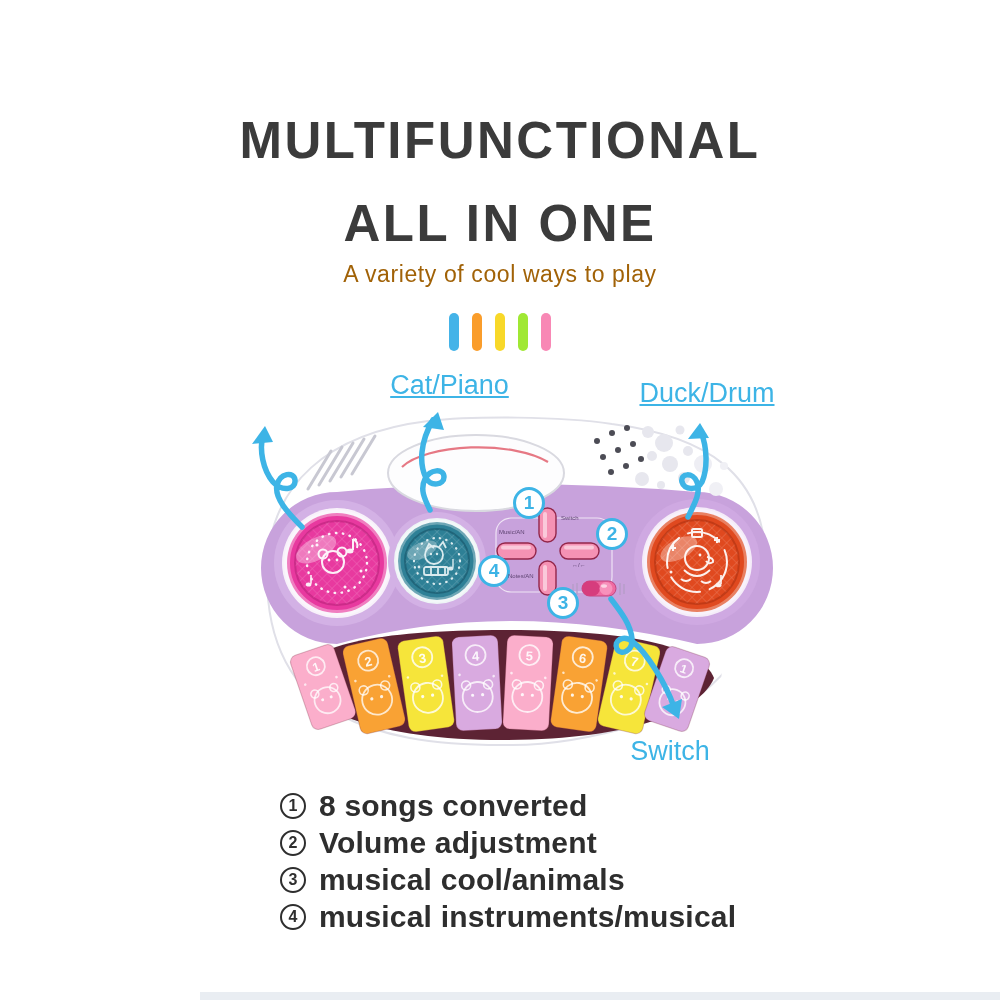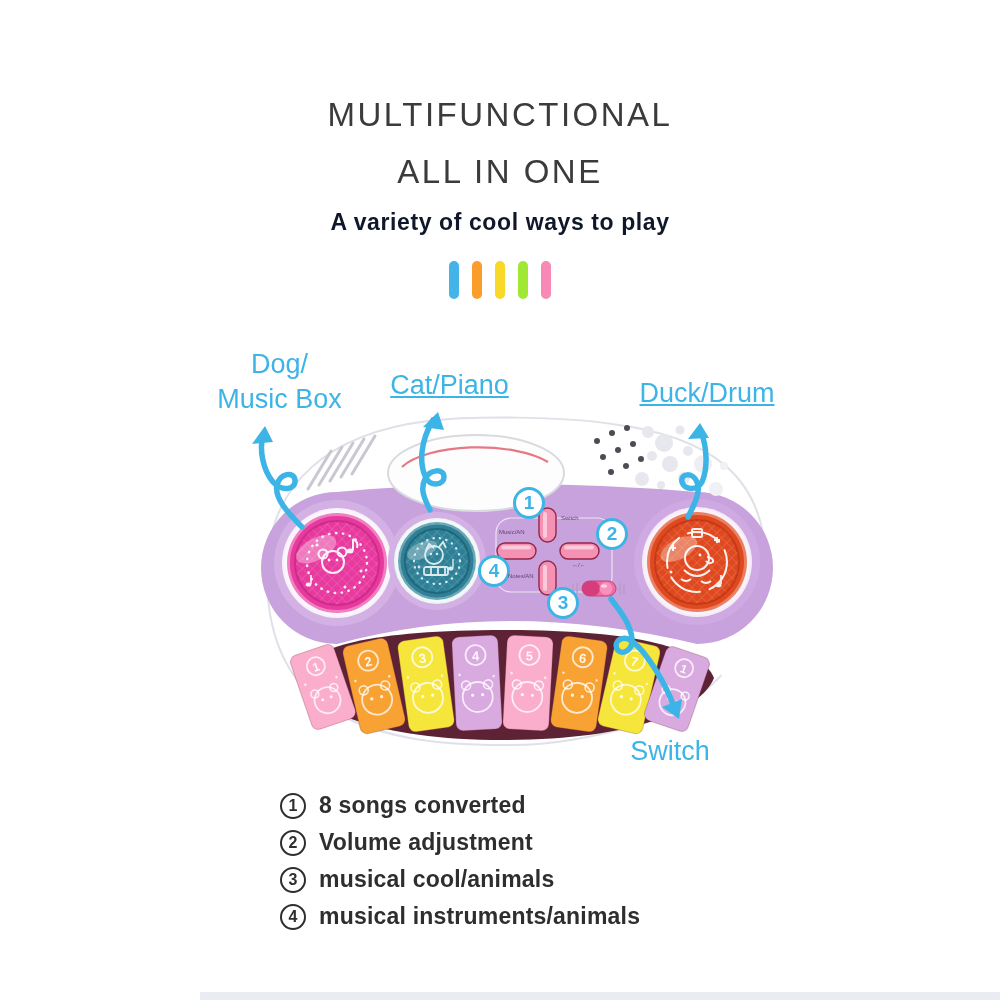--- a/index.html
+++ b/index.html
@@ -4,22 +4,22 @@
 <style>
   html,body{margin:0;padding:0;}
   body{
     width:1000px;height:1000px;position:relative;overflow:hidden;
     background:#ffffff;
     font-family:"Liberation Sans", sans-serif;
   }
   .page{position:absolute;inset:0;}
   
   .header{position:absolute;top:86px;left:0;width:1000px;text-align:center;}
-  .title-line{font-size:33px;font-weight:400;letter-spacing:2.5px;color:#3b3b3b;line-height:57px;}
-  .subtitle{margin-top:9px;font-size:23px;font-weight:700;letter-spacing:.6px;color:#0f172a;}
+  .title-line{font-size:51px;font-weight:700;letter-spacing:2.5px;color:#3b3b3b;line-height:57px;margin-top:26px;}
+  .subtitle{margin-top:9px;font-size:23px;font-weight:400;letter-spacing:.6px;color:#a16207;}
   .bars{margin-top:25px;display:flex;justify-content:center;align-items:center;gap:13px;height:38px;}
   .bar{width:10px;height:38px;border-radius:5px;display:inline-block;}
   
   .scene{position:absolute;inset:0;}
   .scene svg{position:absolute;left:0;top:0;}
   .note-label{position:absolute;color:#3db4e6;font-size:27px;font-weight:400;text-align:center;line-height:35px;}
   .label-dog{left:212px;top:347px;width:135px;}
   .label-cat{left:382px;top:368px;width:135px;text-decoration:underline;}
   .label-duck{left:628px;top:376px;width:158px;text-decoration:underline;}
   .label-switch{left:620px;top:734px;width:100px;}
@@ -30,21 +30,21 @@
   }
   .dpad-label{position:absolute;font-size:6px;color:#5f4472;letter-spacing:0;}
   
   .features{position:absolute;left:280px;top:791px;margin:0;padding:0;list-style:none;}
   .feature{display:flex;align-items:center;margin-bottom:8px;height:29px;}
   .feature-num{
     width:22px;height:22px;border:2.5px solid #2e2e2e;border-radius:50%;margin-right:13px;
     font-size:16px;font-weight:700;color:#2e2e2e;display:flex;align-items:center;justify-content:center;
     flex:none;box-sizing:content-box;
   }
-  .feature-text{font-size:23px;font-weight:700;color:#2e2e2e;letter-spacing:.2px;white-space:nowrap;}
+  .feature-text{font-size:30px;font-weight:700;color:#2e2e2e;letter-spacing:.2px;white-space:nowrap;}
   .bottom-strip{position:absolute;left:200px;right:0;bottom:0;height:8px;background:#e9edf2;}
 </style>
 </head>
 <body>
 
 <div class="page">
 
   <div class="header">
     <div class="title-line">MULTIFUNCTIONAL</div>
     <div class="title-line">ALL IN ONE</div>
@@ -331,24 +331,20 @@
         <path d="M 265 426 L 252 444 L 273 442 Z" fill="#3db4e6" stroke="none"></path>
         <path d="M 430 510 C 424 498 420 489 425 479 C 430 469 444 468 444 477 C 444 485 431 487 426 478 C 419 464 420 442 433 420"></path>
         <path d="M 438 412 L 423 427 L 444 430 Z" fill="#3db4e6" stroke="none"></path>
         <path d="M 688 517 C 695 503 701 492 697 482 C 693 472 680 473 682 482 C 684 490 697 491 702 482 C 708 468 707 447 701 432"></path>
         <path d="M 700 423 L 688 439 L 709 438 Z" fill="#3db4e6" stroke="none"></path>
         <path d="M 611 599 C 621 612 631 625 632 639 C 633 651 621 656 617 649 C 613 641 623 634 633 642 C 647 653 666 684 674 707"></path>
         <path d="M 679 719 L 662 707 L 682 699 Z" fill="#3db4e6" stroke="none"></path>
       </g>
     </svg>
 
-    <div class="note-label label-dog">
-      <div>Dog/</div>
-      <div>Music Box</div>
-    </div>
     <div class="note-label label-cat">Cat/Piano</div>
     <div class="note-label label-duck">Duck/Drum</div>
     <div class="note-label label-switch">Switch</div>
 
     <div class="callout" style="left:513px;top:487px;">1</div>
     <div class="callout" style="left:596px;top:518px;">2</div>
     <div class="callout" style="left:547px;top:587px;">3</div>
     <div class="callout" style="left:478px;top:555px;">4</div>
 
     <div class="dpad-label" style="left:561px;top:515px;">Switch</div>
@@ -365,18 +361,18 @@
     <li class="feature">
       <span class="feature-num">2</span>
       <span class="feature-text">Volume adjustment</span>
     </li>
     <li class="feature">
       <span class="feature-num">3</span>
       <span class="feature-text">musical cool/animals</span>
     </li>
     <li class="feature">
       <span class="feature-num">4</span>
-      <span class="feature-text">musical instruments/animals</span>
+      <span class="feature-text">musical instruments/musical</span>
     </li>
   </ul>
 
   <div class="bottom-strip"></div>
 </div>
 
 </body></html>

